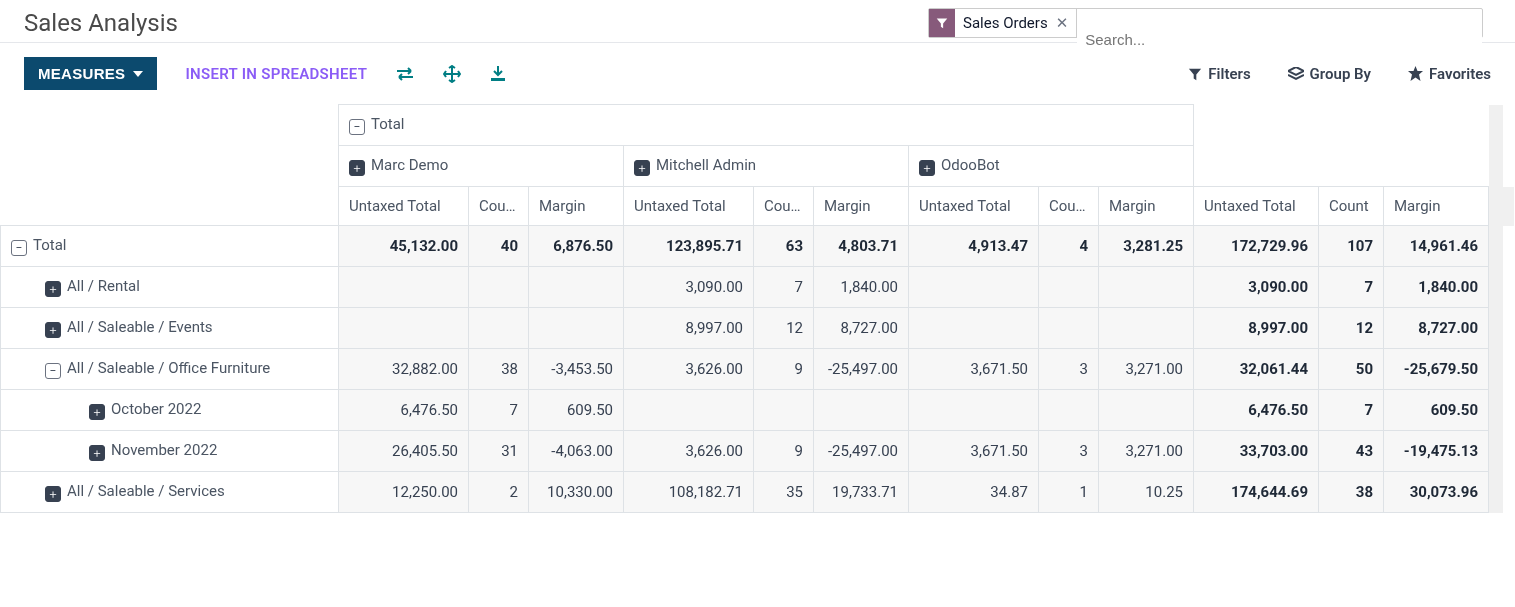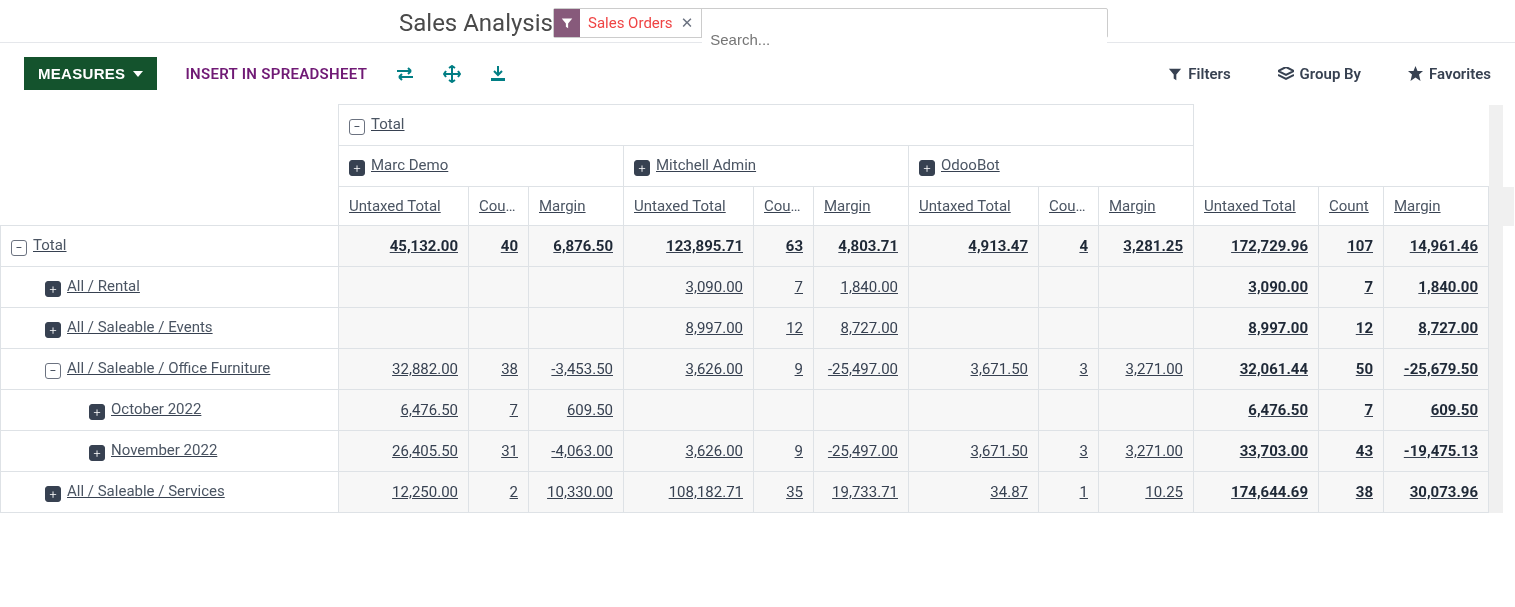--- a/index.html
+++ b/index.html
@@ -6,21 +6,21 @@
   body {
     margin: 0;
     font-family: -apple-system, BlinkMacSystemFont, "Segoe UI", Roboto, "Helvetica Neue", Arial, sans-serif;
     font-size: 15px;
     color: #374151;
     background: #fff;
     width: 1515px;
   }
   .topbar {
     display: flex;
-    justify-content: center;
+    justify-content: space-between;
     align-items: center;
     padding: 8px 32px 4px 24px;
     border-bottom: 1px solid #e5e7eb;
   }
   .page-title {
     font-size: 24px;
     color: #4a4a4a;
   }
   .search-wrap {
     display: flex;
@@ -39,21 +39,21 @@
   .facet-icon {
     width: 26px;
     height: 100%;
     background: #875A7B;
     display: flex;
     align-items: center;
     justify-content: center;
   }
   .facet-label {
     padding: 0 8px;
-    color: #ef4444;
+    color: #0f172a;
   }
   .facet-remove {
     padding: 0 8px 0 0;
     color: #6b7280;
     cursor: pointer;
   }
   .search-input {
     flex: 1;
     border: none;
     outline: none;
@@ -63,54 +63,54 @@
     margin-top: 32px;
   }
   .toolbar {
     display: flex;
     justify-content: space-between;
     align-items: center;
     padding: 14px 24px;
   }
   .toolbar-left { display: flex; align-items: center; gap: 28px; }
   .measures-btn {
-    background: #14532d;
+    background: #0c4a6e;
     color: #fff;
     border: none;
     padding: 8px 14px;
     font-weight: 600;
     font-size: 15px;
     letter-spacing: 0.3px;
     display: inline-flex;
     align-items: center;
     gap: 8px;
     cursor: pointer;
   }
   .spreadsheet-link {
-    color: #701a75;
+    color: #8b5cf6;
     font-weight: 600;
     letter-spacing: 0.3px;
     cursor: pointer;
   }
   .toolbar-iconbtn {
     color: #017E84;
     cursor: pointer;
     display: inline-flex;
   }
-  .toolbar-right { display: flex; align-items: center; gap: 47px; }
+  .toolbar-right { display: flex; align-items: center; gap: 37px; }
   .toolbar-filter {
     display: inline-flex;
     align-items: center;
     gap: 6px;
     color: #374151;
     font-weight: 600;
     cursor: pointer;
   }
   
-  .pivot-wrap { overflow-x: auto; text-decoration: underline; }
+  .pivot-wrap { overflow-x: auto; }
   table.pivot {
     border-collapse: collapse;
     width: 100%;
     table-layout: fixed;
   }
   table.pivot th, table.pivot td {
     border: 1px solid #dee2e6;
     padding: 10px 10px;
     white-space: nowrap;
     overflow: hidden;

